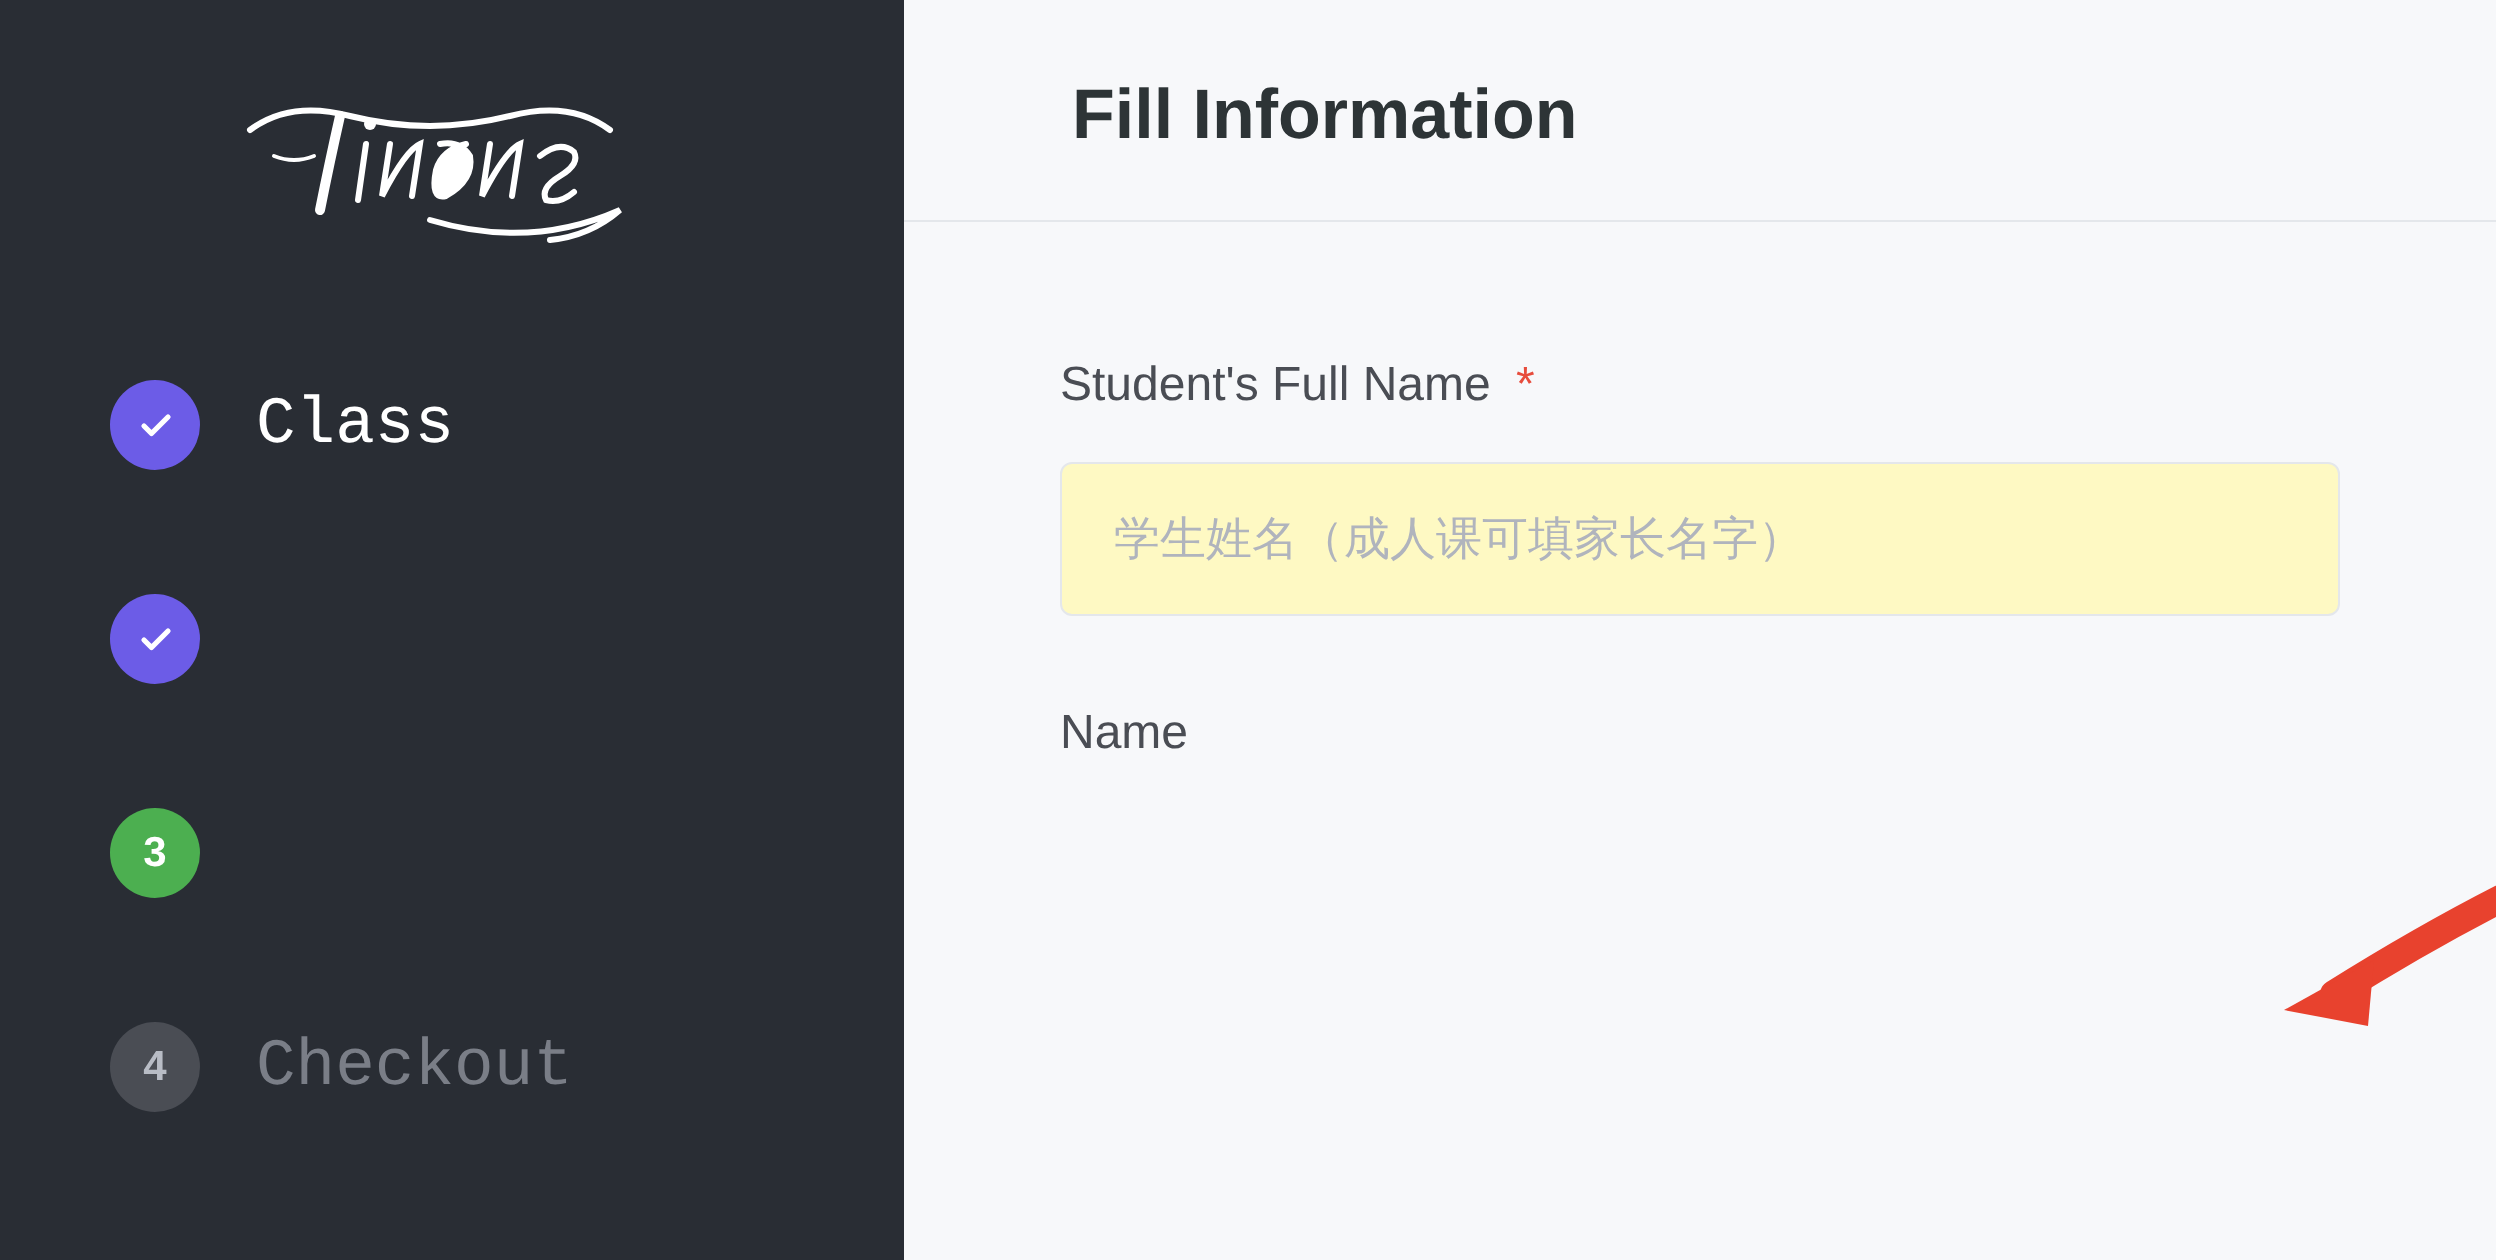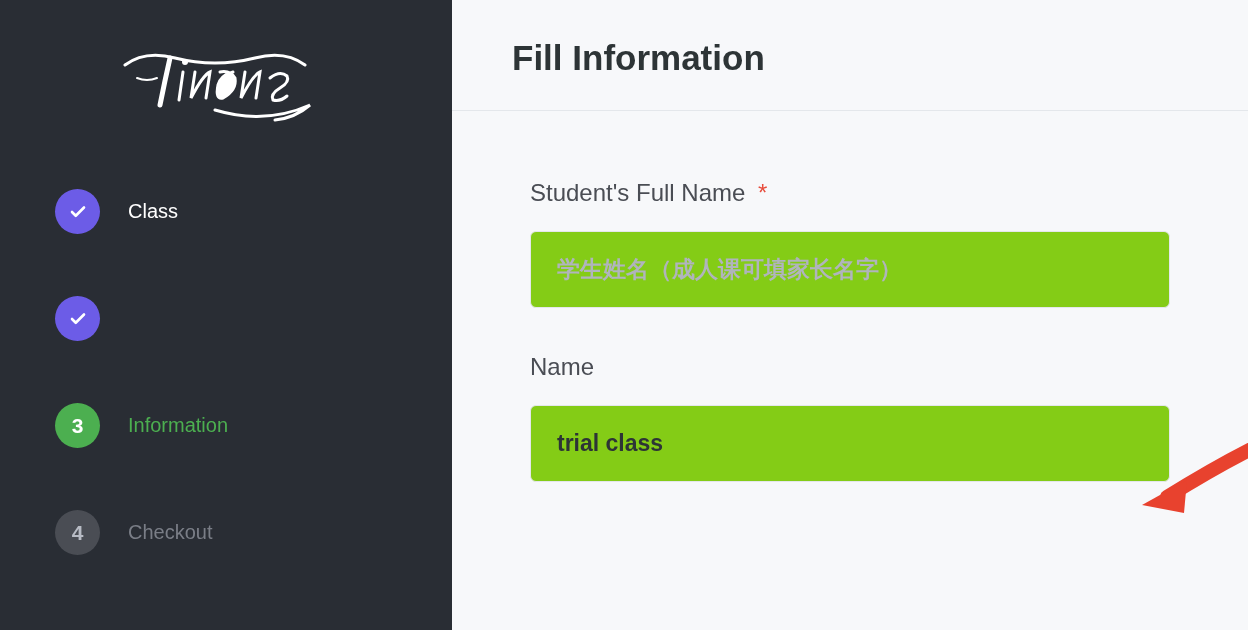--- a/index.html
+++ b/index.html
@@ -56,22 +56,23 @@
     }
     .step-indicator.active {
       background-color: #4caf50;
       color: white;
     }
     .step-indicator.pending {
       background-color: #4a4d54;
       color: #b8bcc5;
     }
     .step-label {
-      font-size: 20px;
+      font-size: 33px;
       font-weight: 400;
+      font-family: Liberation Mono, monospace;
     }
     .step-label.completed {
       color: #ffffff;
     }
     .step-label.active {
       color: #4caf50;
     }
     .step-label.pending {
       color: #7a7e87;
       text-align: center;
@@ -82,21 +83,21 @@
     }
     .main {
       flex: 1;
       background-color: #f7f8fa;
       position: relative;
     }
     .page-title {
       font-size: 35px;
       font-weight: 700;
       color: #2d3436;
-      padding: 38px 60px 32px;
+      padding: 38px 84px 32px;
     }
     .divider {
       height: 1px;
       background-color: #e4e7eb;
     }
     .form-container {
       padding: 68px 78px 0;
     }
     .form-group {
       margin-bottom: 45px;
@@ -111,24 +112,23 @@
     .required {
       color: #e74c3c;
       margin-left: 6px;
     }
     .form-input {
       width: 100%;
       padding: 24px 26px;
       font-size: 23px;
       border: 1px solid #e4e7eb;
       border-radius: 6px;
-      background-color: #84cc16;
+      background-color: #fef9c3;
       color: #2d3436;
       font-family: inherit;
-      font-weight: bold;
     }
     .form-input::placeholder {
       color: #b0b4bd;
     }
     .notes-input {
       position: relative;
     }
     @keyframes blink {
       50% { opacity: 0; }
     }
@@ -175,21 +175,20 @@
     <div class="step">
       <div class="step-indicator completed">
         <svg class="check-icon" viewBox="0 0 24 24">
           <path d="M 4 12 L 9 17 L 20 6" stroke="#ffffff" stroke-width="3.5" fill="none" stroke-linecap="round" stroke-linejoin="round"></path>
         </svg>
       </div>
     </div>
 
     <div class="step">
       <div class="step-indicator active">3</div>
-      <span class="step-label active">Information</span>
     </div>
 
     <div class="step">
       <div class="step-indicator pending">4</div>
       <span class="step-label pending">Checkout</span>
     </div>
   </div>
 </div>
 
 <div class="main">
@@ -200,21 +199,20 @@
     <div class="form-group">
       <label class="form-label">
         <span>Student's Full Name</span>
         <span class="required">*</span>
       </label>
       <input type="text" class="form-input" placeholder="学生姓名（成人课可填家长名字）" value="" style="">
     </div>
 
     <div class="form-group">
       <label class="form-label">Name</label>
-      <input type="text" class="form-input notes-input" value="trial class" style="">
     </div>
   </div>
 
   <svg class="arrow-annotation" viewBox="0 0 200 110">
     <defs>
       <marker id="arrowhead" markerWidth="1" markerHeight="1" refX="0" refY="0">
       </marker>
     </defs>
     <path d="M 175 8 Q 110 35 35 82" stroke="#e8422e" stroke-width="14" fill="none" stroke-linecap="round"></path>
     <path d="M 10 90 L 55 65 L 52 98 Z" fill="#e8422e"></path>

